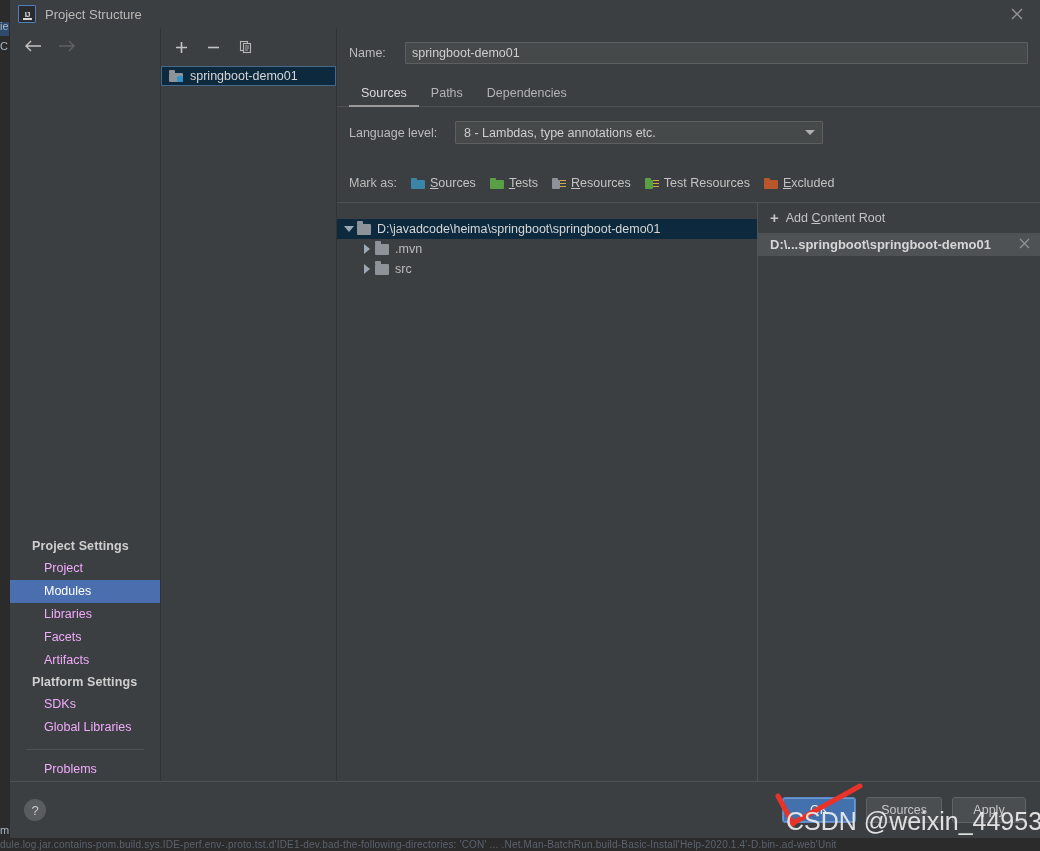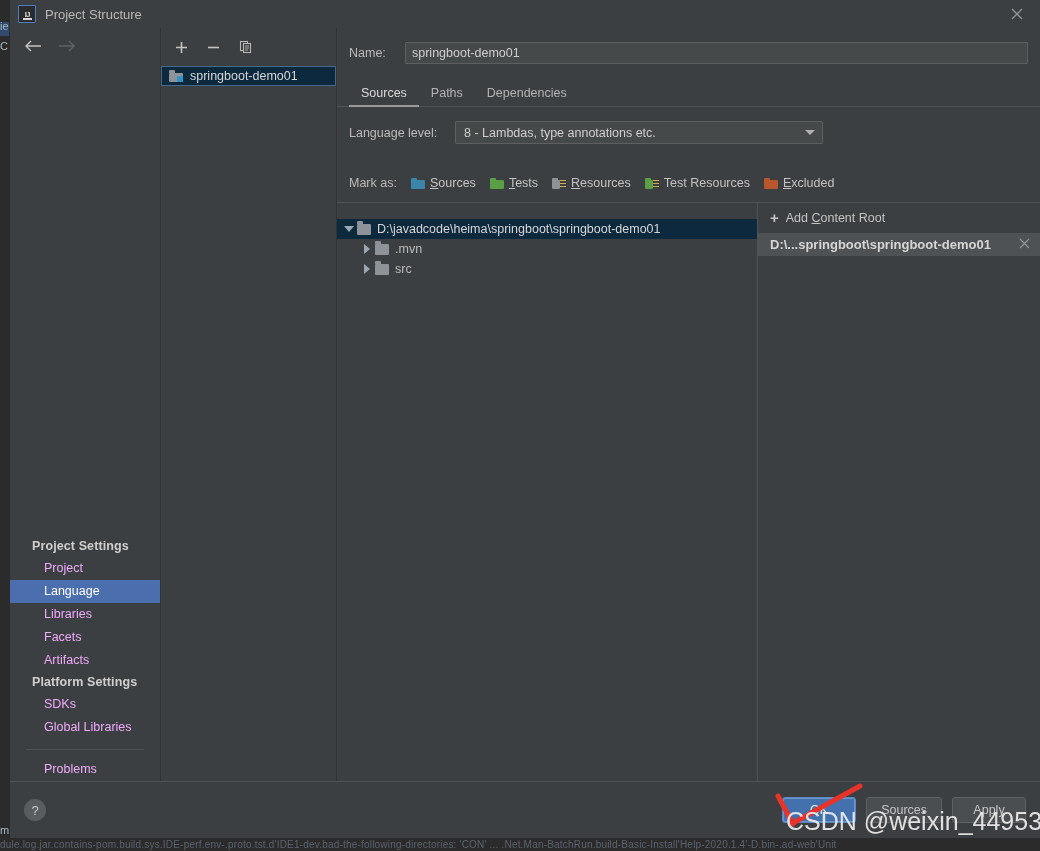--- a/index.html
+++ b/index.html
@@ -567,21 +567,21 @@
         <span class="nav-arrow disabled">
           <svg width="18" height="12" viewBox="0 0 18 12" aria-hidden="true">
             <path d="M1 6 H16 M11 1 L16 6 L11 11" stroke="#8b8b8b" stroke-width="1.4" fill="none"></path>
           </svg>
         </span>
       </div>
 
       <div id="settings-list">
         <div class="group-header">Project Settings</div>
         <div class="nav-item">Project</div>
-        <div class="nav-item selected">Language</div>
+        <div class="nav-item selected">Modules</div>
         <div class="nav-item">Libraries</div>
         <div class="nav-item">Facets</div>
         <div class="nav-item">Artifacts</div>
 
         <div class="group-header">Platform Settings</div>
         <div class="nav-item">SDKs</div>
         <div class="nav-item">Global Libraries</div>
 
         <div class="nav-sep"></div>
         <div class="nav-item">Problems</div>

